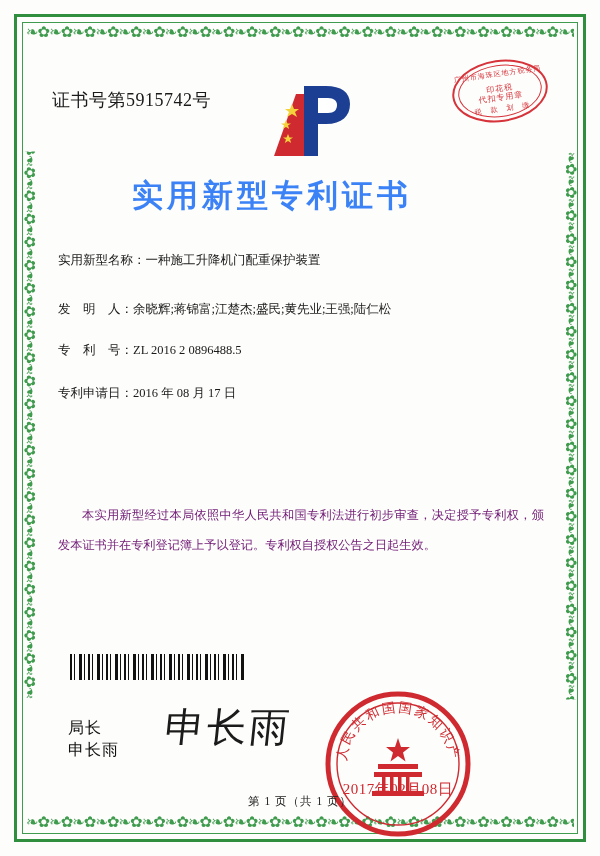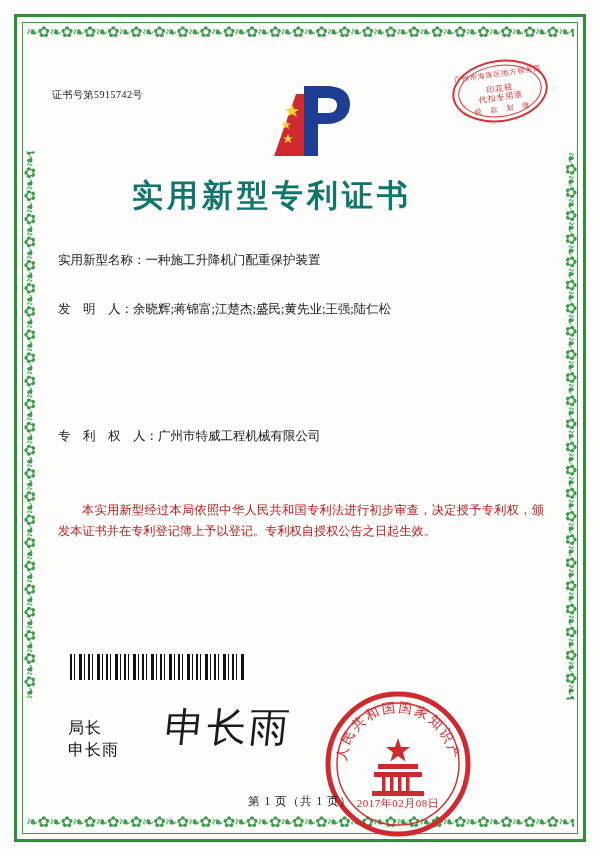--- a/index.html
+++ b/index.html
@@ -111,21 +111,21 @@
     font-size: 8px;
     line-height: 9px;
     letter-spacing: 1px;
   }
 
   
   .cert-no {
     position: absolute;
     left: 52px;
     top: 88px;
-    font-size: 10px;
+    font-size: 18px;
     color: #1a1a1a;
     letter-spacing: 0.5px;
   }
 
   
   .logo {
     position: absolute;
     left: 246px;
     top: 78px;
     width: 110px;
@@ -135,21 +135,21 @@
   
   .title {
     position: absolute;
     left: 0;
     top: 175px;
     width: 544px;
     text-align: center;
     font-size: 31px;
     font-weight: bold;
     letter-spacing: 4px;
-    color: #0f766e;
+    color: #3b82f6;
     font-family: "Liberation Serif", "DejaVu Serif", serif;
   }
 
   
   .field {
     position: absolute;
     left: 58px;
     width: 500px;
     font-size: 12.5px;
     color: #1a1a1a;
@@ -162,22 +162,22 @@
     display: inline;
   }
 
   
   .body-text {
     position: absolute;
     left: 58px;
     top: 500px;
     width: 486px;
     font-size: 12.2px;
-    line-height: 21px;
-    color: #b91c1c;
+    line-height: 30px;
+    color: #701a75;
     text-align: justify;
   }
   .body-text p {
     margin: 0 0 2px 0;
     text-indent: 24px;
   }
 
   
   .barcode {
     position: absolute;
@@ -218,24 +218,24 @@
   .big-seal {
     position: absolute;
     left: 322px;
     top: 688px;
     width: 152px;
     height: 152px;
   }
   .big-seal .seal-date {
     position: absolute;
     left: 0;
-    top: 108px;
+    top: 92px;
     width: 152px;
     text-align: center;
-    font-size: 11px;
+    font-size: 15px;
     color: #cf2a30;
     letter-spacing: 0.5px;
   }
 
   
   .footer {
     position: absolute;
     left: 0;
     top: 794px;
     width: 600px;
@@ -280,22 +280,25 @@
   </div>
 
   <div class="title">实用新型专利证书</div>
 
   <div class="field" style="top:251px;">
     <span class="label">实用新型名称：</span><span class="value">一种施工升降机门配重保护装置</span>
   </div>
   <div class="field" style="top:300px;">
     <span class="label">发　明　人：</span><span class="value">余晓辉;蒋锦富;江楚杰;盛民;黄先业;王强;陆仁松</span>
   </div>
-  <div class="field" style="top:427px;">
-    <span class="label">专　利　权　人：</span><span class="value">广州市特威工程机械有限公司</span>
+  <div class="field" style="top:341px;">
+    <span class="label">专　利　号：</span><span class="value">ZL 2016 2 0896488.5</span>
+  </div>
+  <div class="field" style="top:384px;">
+    <span class="label">专利申请日：</span><span class="value">2016 年 08 月 17 日</span>
   </div>
 
   <div class="body-text">
     <p>本实用新型经过本局依照中华人民共和国专利法进行初步审查，决定授予专利权，颁发本证书并在专利登记簿上予以登记。专利权自授权公告之日起生效。</p>
   </div>
 
   <div class="barcode"></div>
 
   <div class="sig-label l1">局长</div>
   <div class="sig-label l2">申长雨</div>

